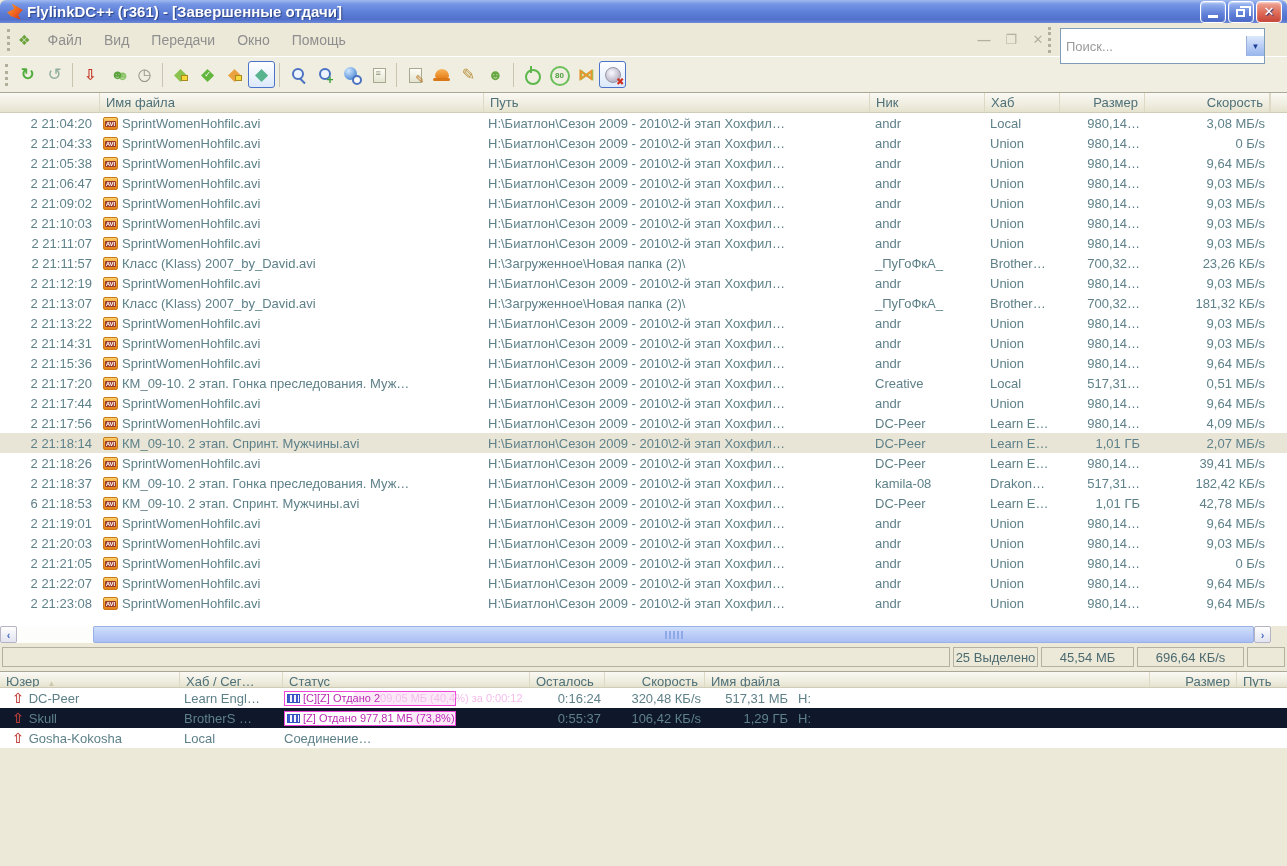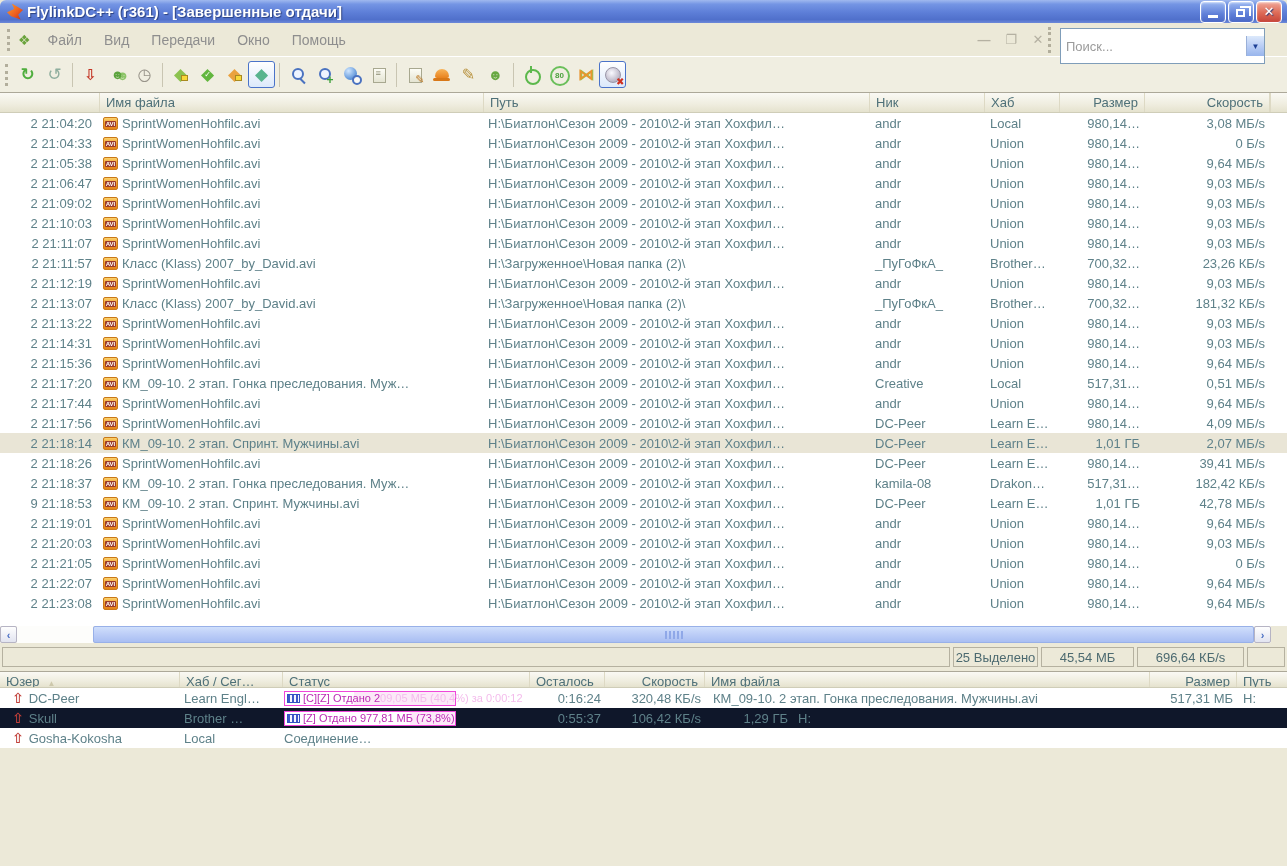--- a/index.html
+++ b/index.html
@@ -474,21 +474,21 @@
           <span class="avi"></span>
           <span>КМ_09-10. 2 этап. Гонка преследования. Муж…</span>
         </div>
         <div class="c u3">H:\Биатлон\Сезон 2009 - 2010\2-й этап Хохфил…</div>
         <div class="c u4">kamila-08</div>
         <div class="c u5">Drakon…</div>
         <div class="c u6">517,31…</div>
         <div class="c u7">182,42 КБ/s</div>
       </div>
       <div class="urow ci-20">
-        <div class="c u1">9 21:18:53</div>
+        <div class="c u1">6 21:18:53</div>
         <div class="c u2">
           <span class="avi"></span>
           <span>КМ_09-10. 2 этап. Спринт. Мужчины.avi</span>
         </div>
         <div class="c u3">H:\Биатлон\Сезон 2009 - 2010\2-й этап Хохфил…</div>
         <div class="c u4">DC-Peer</div>
         <div class="c u5">Learn E…</div>
         <div class="c u6">1,01 ГБ</div>
         <div class="c u7">42,78 МБ/s</div>
       </div>
@@ -591,30 +591,29 @@
       <div class="c t3">
         <div class="pbar">
           <i class="pfill" style="width: 40.4%;"></i>
           <i class="pseg"></i>
           <b class="pstrong">[C][Z] Отдано 2</b>
           <b class="pfaint">09,05 МБ (40,4%) за 0:00:12</b>
         </div>
       </div>
       <div class="c t4">0:16:24</div>
       <div class="c t5">320,48 КБ/s</div>
-      <div class="c t6">КМ_09-10. 2 этап. Гонка преследования. Мужчины.avi</div>
       <div class="c t7">517,31 МБ</div>
       <div class="c t8">H:</div>
     </div>
     <div class="trow ci-2 alt">
       <div class="c t1">
         <span class="uparrow"></span>
         <span>Skull</span>
       </div>
-      <div class="c t2">Brother …</div>
+      <div class="c t2">BrotherS …</div>
       <div class="c t3">
         <div class="pbar">
           <i class="pfill" style="width: 73.8%;"></i>
           <i class="pseg"></i>
           <b class="pstrong">[Z] Отдано 977,81 МБ (73,8%)</b>
           <b class="pfaint"></b>
         </div>
       </div>
       <div class="c t4">0:55:37</div>
       <div class="c t5">106,42 КБ/s</div>

